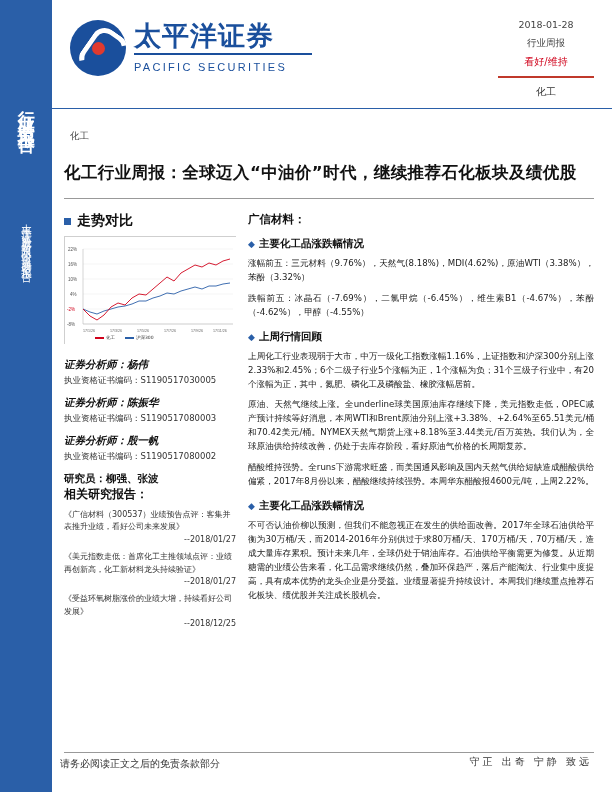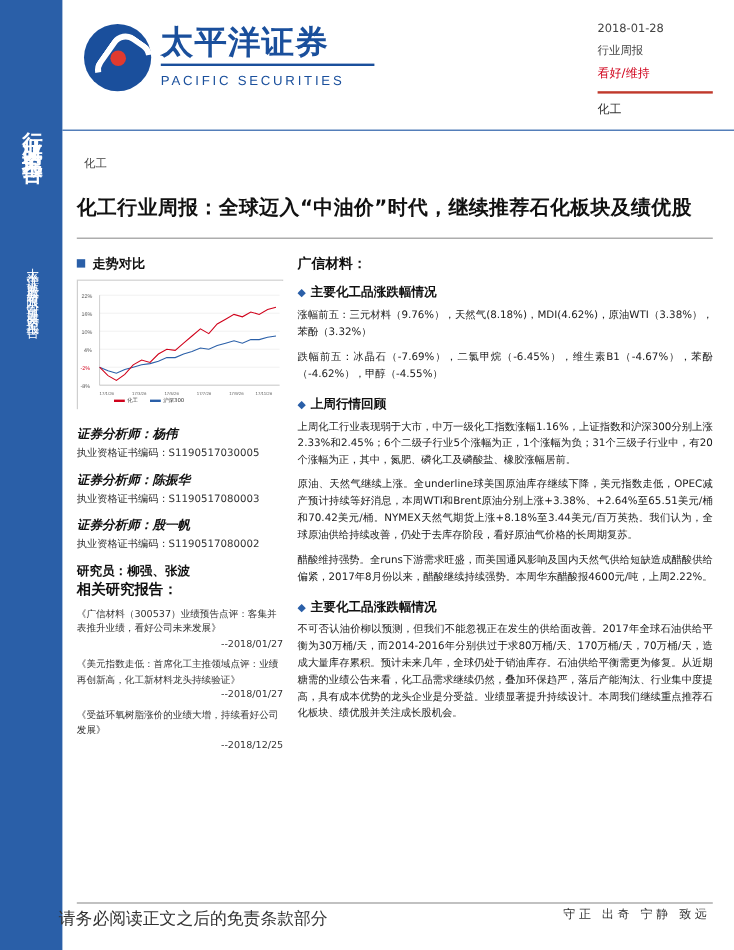--- a/index.html
+++ b/index.html
@@ -69,21 +69,21 @@
   .logo-cn {
     font-size:27px; font-weight:bold; color:#1a4f9c; letter-spacing:1px;
     font-family:"DejaVu Sans","Liberation Sans",sans-serif;
   }
   .logo-en {
     font-size:11px; color:#1a4f9c; letter-spacing:2.3px; margin-top:6px;
     font-family:"Liberation Sans",sans-serif;
   }
   .logo-rule { width:178px; height:2px; background:#1a4f9c; margin:4px 0 3px 0; }
 
-  .hdr-right { position:absolute; right:18px; top:16px; text-align:left; }
+  .hdr-right { position:absolute; right:18px; top:16px; text-align:center; }
   .hdr-right div { font-size:9.5px; color:#444; line-height:1.9; }
   .hdr-right .good { color:#d0021b; font-size:10px; }
   .hdr-rule { width:96px; height:2px; background:#c0392b; margin:5px 0 4px auto; }
   .hdr-right .sector { font-size:10px; color:#333; }
 
   .hdr-line { position:absolute; left:52px; right:0; top:108px; height:1px; background:#2a5fa8; }
 
   
   .sector-label { position:absolute; left:70px; top:130px; font-size:9.5px; color:#444; }
   .doc-title {
@@ -92,21 +92,21 @@
     font-family:"DejaVu Sans","Liberation Sans",sans-serif;
   }
   .title-rule { position:absolute; left:64px; right:18px; top:198px; height:1px; background:#999; }
 
   
   .col-left { position:absolute; left:64px; top:212px; width:172px; }
   .col-right { position:absolute; left:248px; top:212px; width:346px; }
 
   .sec-head { display:flex; align-items:center; margin-bottom:6px; }
   .sq { width:7px; height:7px; background:#2a5fa8; margin-right:6px; }
-  .sec-head-txt { font-size:11px; font-weight:bold; color:#111;font-family:Liberation Mono, monospace; }
+  .sec-head-txt { font-size:14px; font-weight:bold; color:#111;font-family:Liberation Mono, monospace; }
 
   
   .chart-box {
     width:172px; height:108px; border:1px solid #cfcfcf; background:#fff;
     position:relative; margin-bottom:14px;
   }
   .chart-svg { position:absolute; left:0; top:0; }
   .chart-legend {
     position:absolute; left:30px; bottom:3px; font-size:4.5px; color:#333;
     display:flex; gap:10px; align-items:center;
@@ -125,21 +125,21 @@
   .rel-item .d { display:block; text-align:right; }
 
   
   .r-head { font-size:11.5px; font-weight:bold; color:#111; margin-bottom:9px; }
   .diamond { color:#2a5fa8; font-size:9px; margin-right:4px; }
   .sub-head { font-size:10.5px; font-weight:bold; color:#111; margin:10px 0 6px 0; }
   .para { font-size:8.6px; color:#1a1a1a; line-height:1.62; text-align:justify; margin-bottom:7px; }
 
   
   .foot-rule { position:absolute; left:64px; right:18px; top:752px; height:1px; background:#999; }
-  .foot-left { position:absolute; left:49px; top:757px; font-size:14px; color:#333; }
+  .foot-left { position:absolute; left:60px; top:757px; font-size:10px; color:#333; }
   .foot-right { position:absolute; right:20px; top:755px; font-size:10px; color:#333; letter-spacing:3px; }
 </style>
 </head>
 <body>
 
 <div class="page">
 
   <div class="sidebar">
     <div class="sidebar-top">
       <div class="sb-vert">行业研究报告</div>

